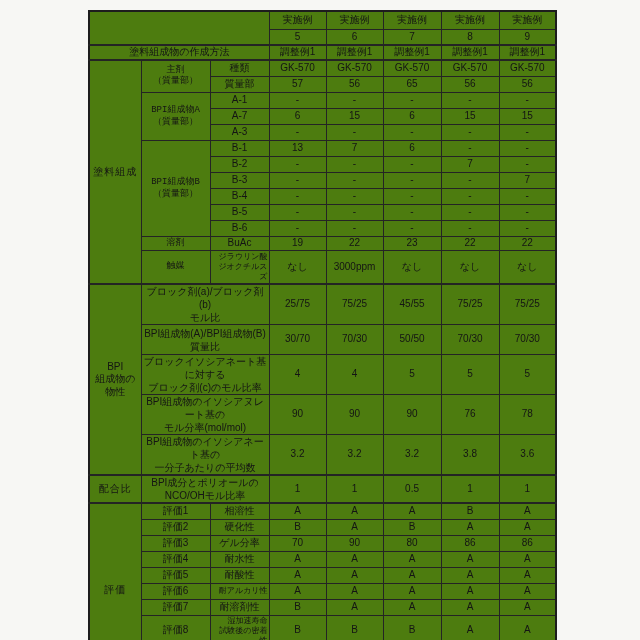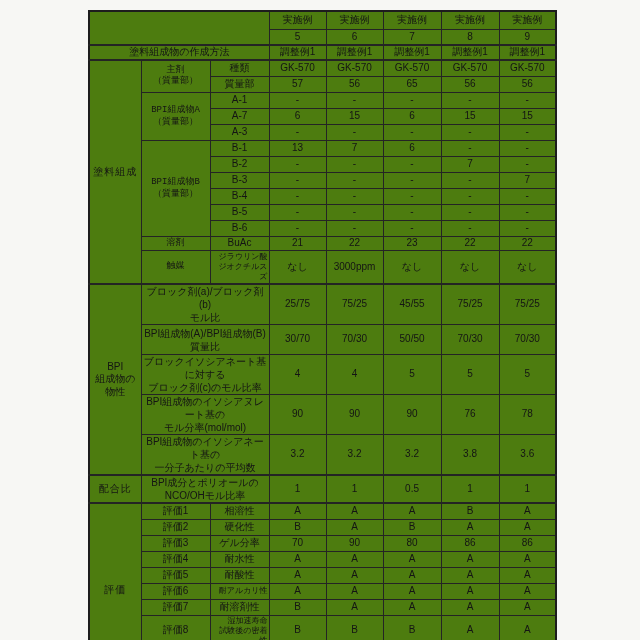--- a/index.html
+++ b/index.html
@@ -172,21 +172,21 @@
     <td>B-6</td>
     <td class="val">-</td>
     <td class="val">-</td>
     <td class="val">-</td>
     <td class="val">-</td>
     <td class="val">-</td>
   </tr>
   <tr style="height:13px">
     <td class="grp">溶剤</td>
     <td>BuAc</td>
-    <td class="val">21</td>
+    <td class="val">19</td>
     <td class="val">22</td>
     <td class="val">23</td>
     <td class="val">22</td>
     <td class="val">22</td>
   </tr>
   <tr style="height:34px">
     <td class="grp">触媒</td>
     <td class="lbl-xs">ジラウリン酸
 ジオクチルスズ</td>
     <td class="val">なし</td>

